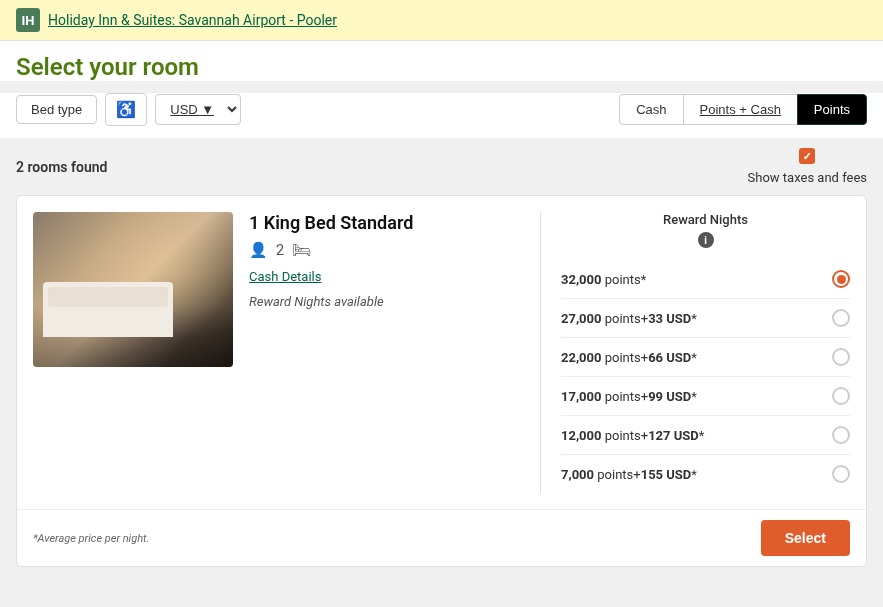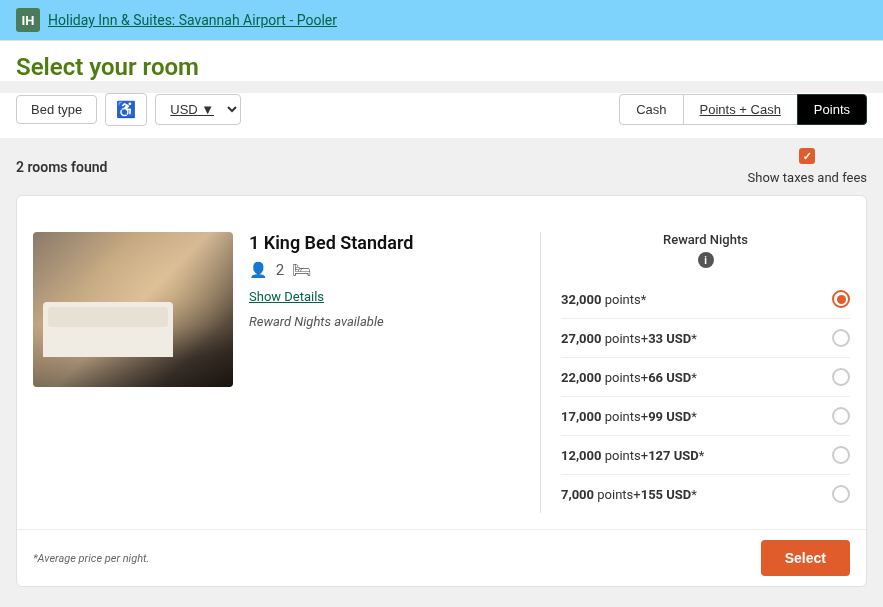--- a/index.html
+++ b/index.html
@@ -9,21 +9,21 @@
       color: #333;
       font-size: 14px;
     }
     .page-wrapper {
       background: #f0f0f0;
       min-height: 607px;
       width: 883px;
     }
     
     .hotel-header {
-      background: #7dd3fc;
+      background: #fef9c3;
       padding: 8px 16px;
       display: flex;
       align-items: center;
       gap: 8px;
       border-bottom: 1px solid #e0e0e0;
     }
     .hotel-logo {
       background: #4a7c59;
       color: #fff;
       width: 24px;
@@ -164,21 +164,20 @@
       background: #fff;
       margin: 0 16px 16px 16px;
       border: 1px solid #e0e0e0;
       border-radius: 6px;
       overflow: hidden;
     }
     .room-card-inner {
       display: flex;
       padding: 16px;
       gap: 16px;
-      margin-top: 20px;
     }
     
     .room-image-container {
       width: 200px;
       flex-shrink: 0;
       position: relative;
     }
     .room-image {
       width: 200px;
       height: 155px;
@@ -413,21 +412,21 @@
         </div>
       </div>
 
       <div class="room-info">
         <div class="room-name">1 King Bed Standard</div>
         <div class="room-icons">
           <span>👤</span>
           <span>2</span>
           <span>🛏</span>
         </div>
-        <a class="room-details-link">Show Details</a>
+        <a class="room-details-link">Cash Details</a>
         <div class="reward-nights-available">Reward Nights available</div>
       </div>
 
       <div class="room-pricing">
         <div class="reward-nights-label">
           <span>Reward Nights</span>
           <span class="info-icon">i</span>
         </div>
 
         <div class="price-option">

